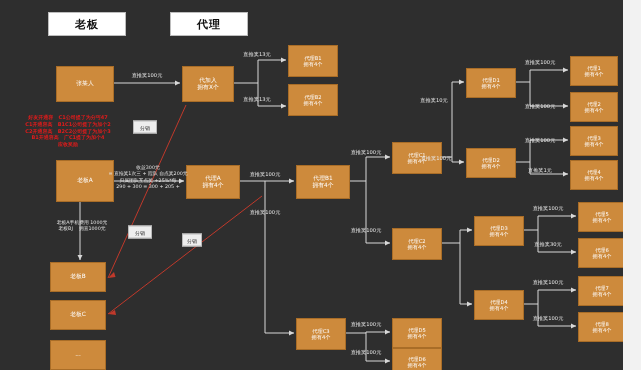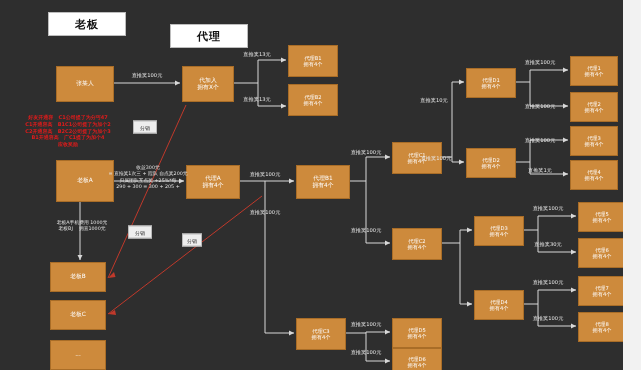--- a/index.html
+++ b/index.html
@@ -142,21 +142,21 @@
       <polygon points="108,278 114,272 115.5,277" fill="#c0392b" stroke="none"></polygon>
       <path d="M262 196 L108 314"></path>
       <polygon points="108,314 115,310 116,315" fill="#c0392b" stroke="none"></polygon>
     </g>
   </svg>
 
   <div id="headers-layer">
       <div class="hdr" style="left: 48px; top: 12px; width: 76px; height: 22px; font-size: 11px;">
         <span>老板</span>
       </div>
-      <div class="hdr" style="left: 170px; top: 12px; width: 76px; height: 22px; font-size: 11px; margin-top: 12px;">
+      <div class="hdr" style="left: 170px; top: 12px; width: 76px; height: 22px; font-size: 11px;">
         <span>代理</span>
       </div>
     </div>
   <div id="nodes-layer">
       <div class="node" style="left: 56px; top: 66px; width: 56px; height: 34px; font-size: 5.8px;">
         <span class="l1">张某人</span>
       </div>
       <div class="node" style="left: 182px; top: 66px; width: 50px; height: 34px; font-size: 5.8px;">
         <span class="l1">代加入</span>
         <span class="l2">拥有X个</span>

